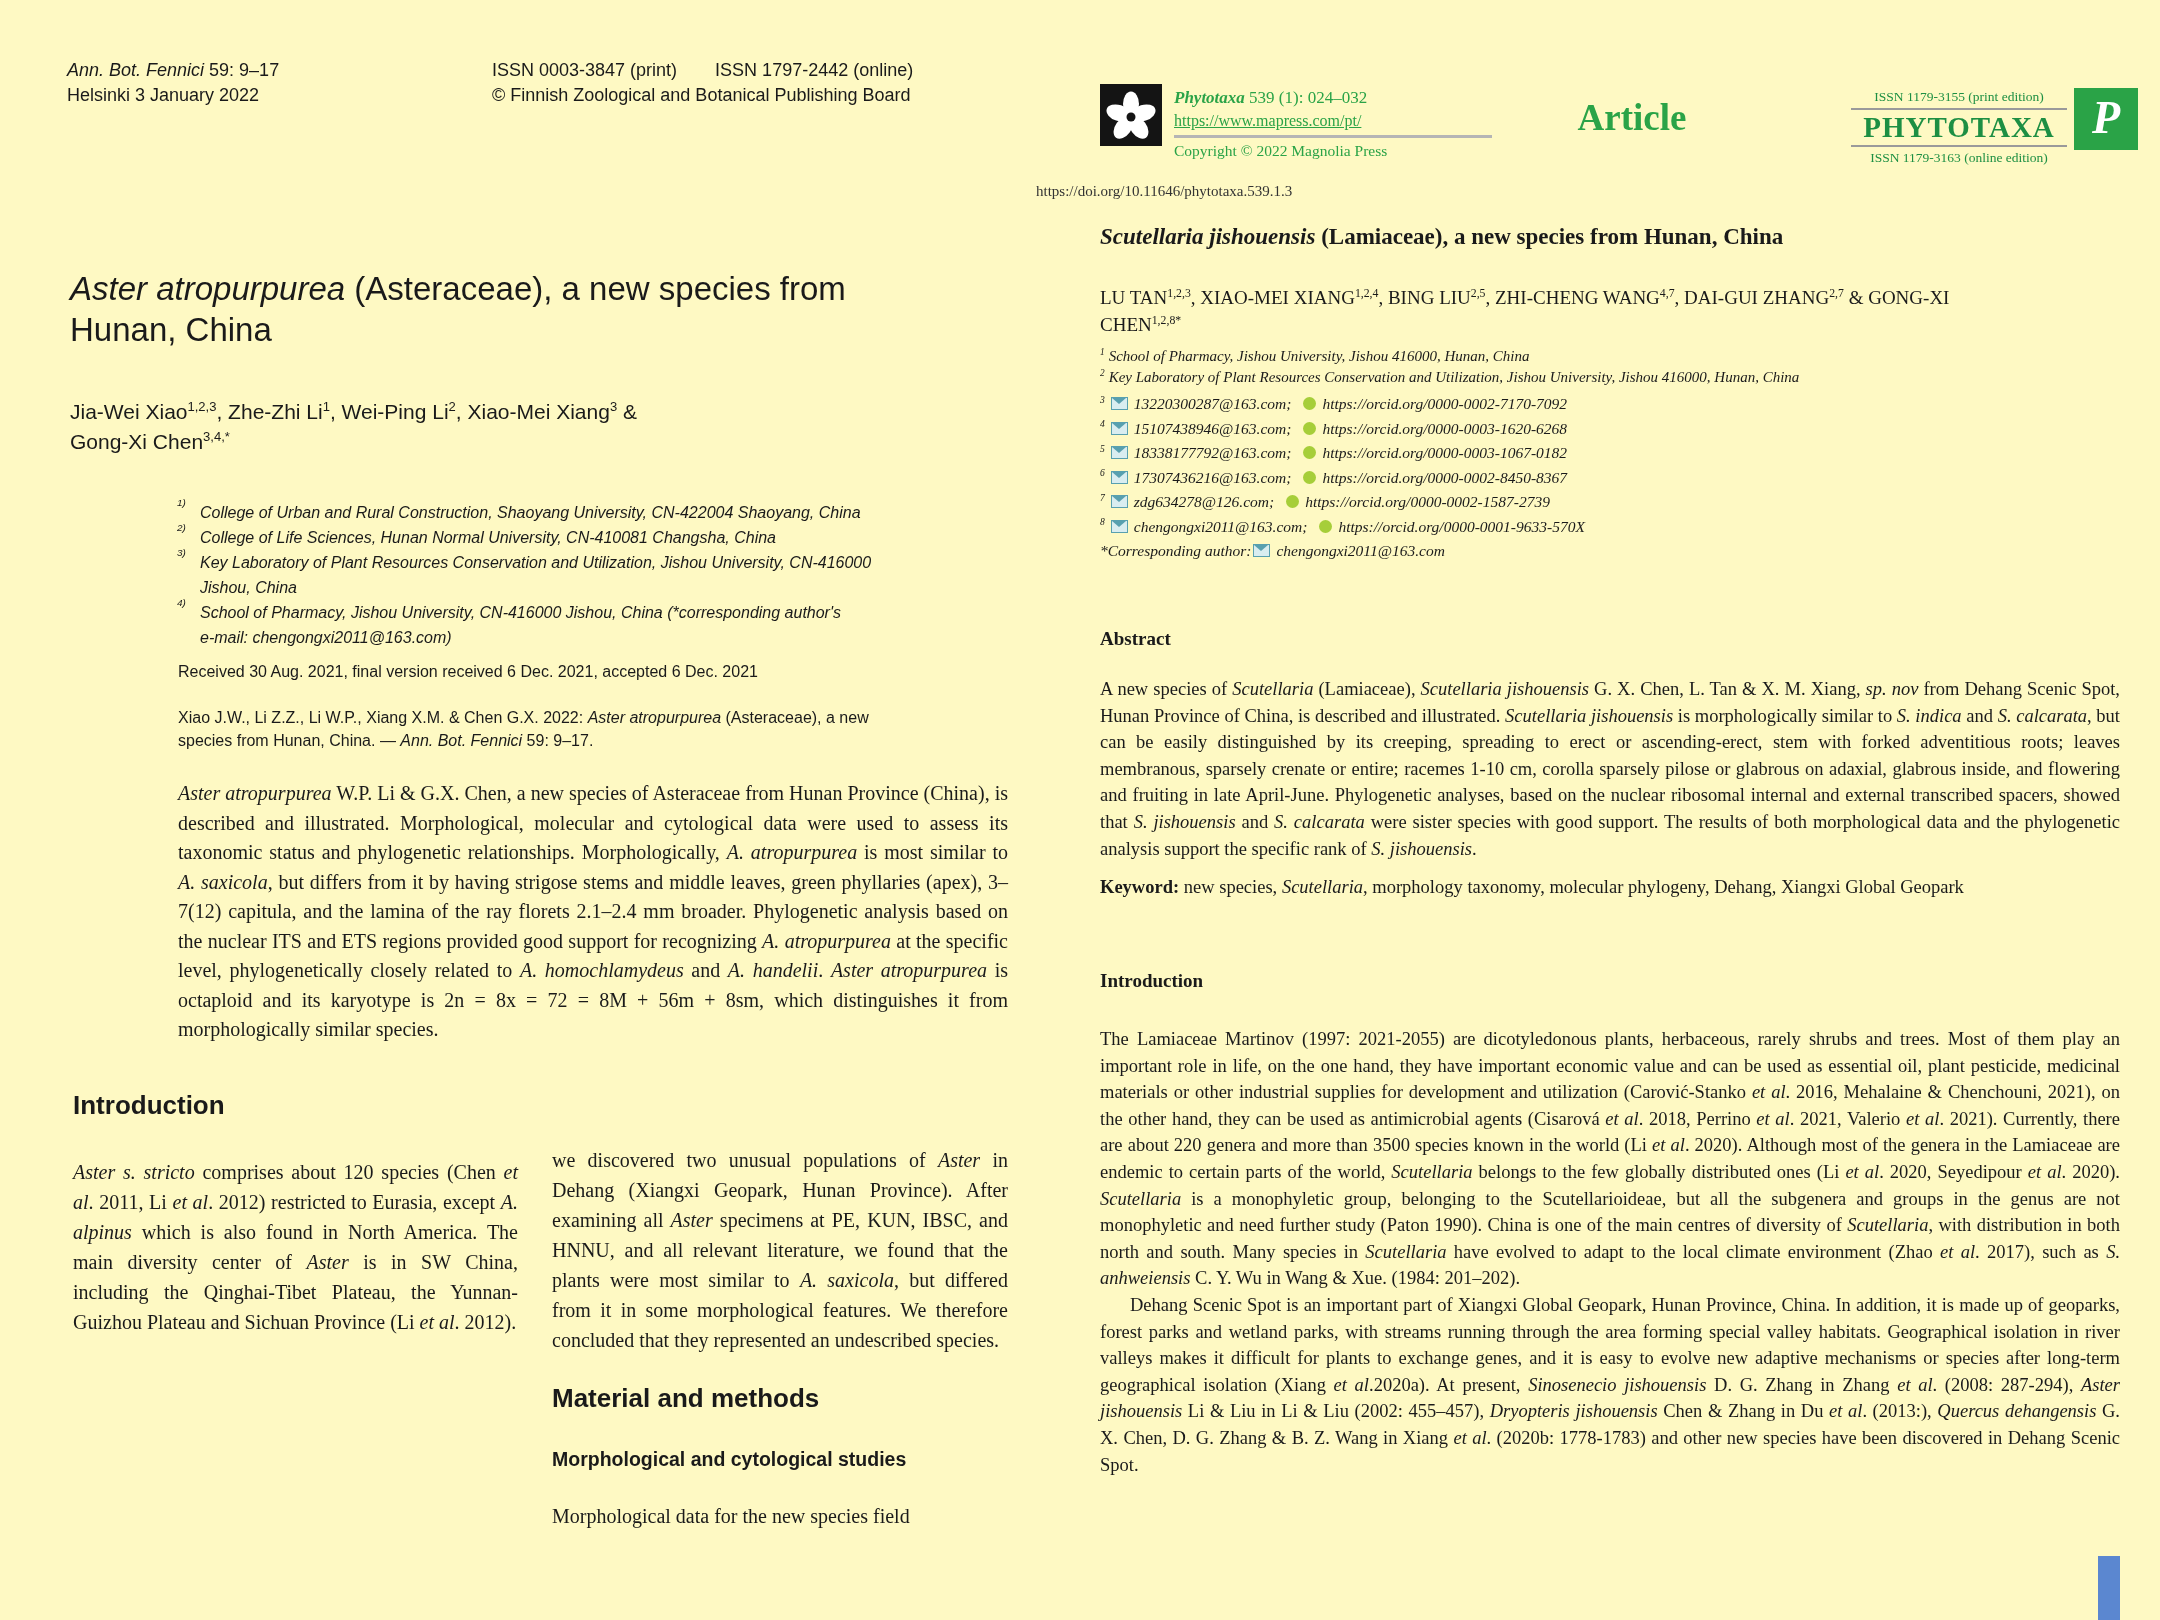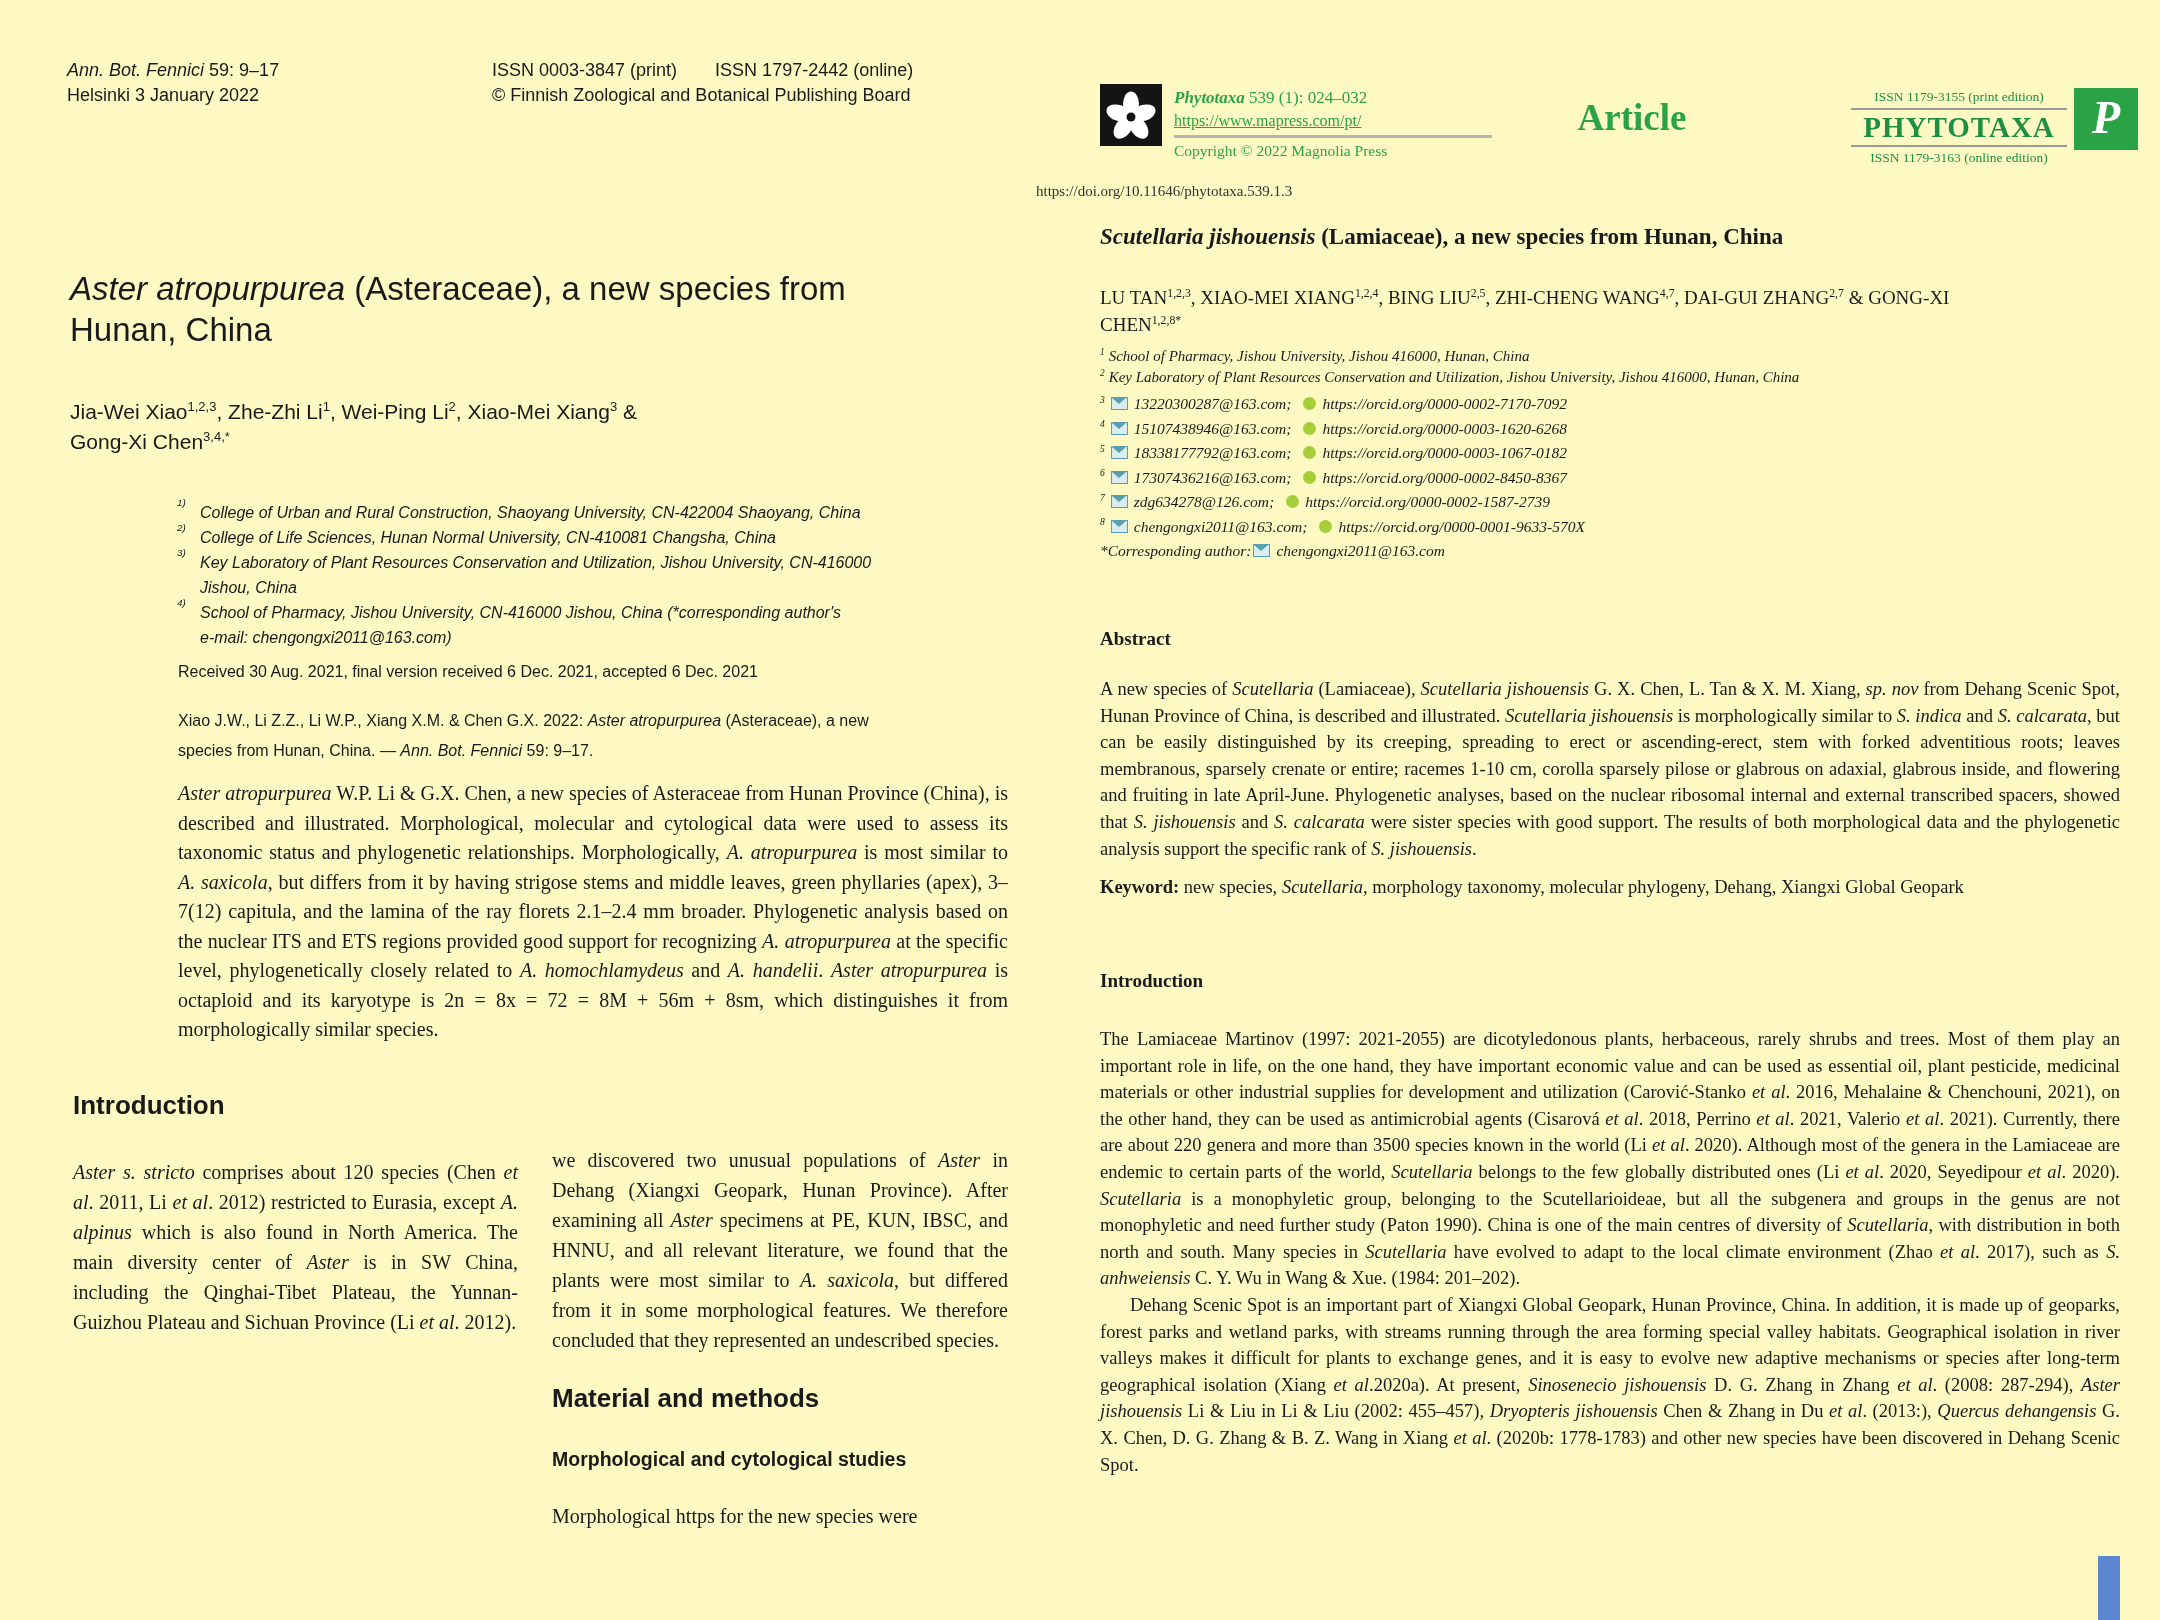--- a/index.html
+++ b/index.html
@@ -12,21 +12,21 @@
   
   .lp-h-left{left:67px;top:58px;font-size:18px;line-height:25px;}
   .lp-h-right{left:492px;top:58px;width:520px;font-size:18px;line-height:25px;}
   .issn-gap{display:inline-block;width:38px;}
   .lp-title{left:70px;top:268px;width:880px;font-size:33px;line-height:41px;font-weight:400;}
   .lp-authors{left:70px;top:397px;width:720px;font-size:21px;line-height:30px;}
   .lp-affils{left:200px;top:500px;width:806px;font-style:italic;font-size:16px;line-height:25px;text-align:justify;}
   .affil{position:relative;}
   .affil sup{position:absolute;left:-23px;top:3px;font-style:italic;}
   .lp-received{left:178px;top:663px;font-size:16px;}
-  .lp-citation{left:178px;top:706px;width:832px;font-size:16px;line-height:30px;}
+  .lp-citation{left:178px;top:706px;width:832px;font-size:16px;line-height:23px;}
   .lp-abstract{left:178px;top:779px;width:830px;font-size:20px;line-height:29.5px;text-align:justify;}
   .lp-col1{left:73px;top:1090px;width:445px;}
   .lp-col2{left:552px;top:1145px;width:456px;}
   .lp-col1 h2,.lp-col2 h2{font-family:"Liberation Sans",sans-serif;font-size:26px;font-weight:700;margin:0 0 36px 0;}
   .lp-col2 h2{margin:28px 0 0 0;}
   .lp-col2 h3{font-family:"Liberation Sans",sans-serif;font-size:19.5px;font-weight:700;margin:34px 0 0 0;}
   .colp{font-size:20px;line-height:30px;text-align:justify;margin:0;}
   .colp.indent{text-indent:28px;}
   .lp-col2 .colp.after{margin-top:30px;}
 
@@ -97,21 +97,21 @@
 
     <div class="abs lp-col1 serif">
       <h2>Introduction</h2>
       <p class="colp"><i>Aster s. stricto</i> comprises about 120 species (Chen <i>et al</i>. 2011, Li <i>et al</i>. 2012) restricted to Eurasia, except <i>A. alpinus</i> which is also found in North America. The main diversity center of <i>Aster</i> is in SW China, including the Qinghai-Tibet Plateau, the Yunnan-Guizhou Plateau and Sichuan Province (Li <i>et al</i>. 2012).</p>
     </div>
 
     <div class="abs lp-col2 serif">
       <p class="colp">we discovered two unusual populations of <i>Aster</i> in Dehang (Xiangxi Geopark, Hunan Province). After examining all <i>Aster</i> specimens at PE, KUN, IBSC, and HNNU, and all relevant literature, we found that the plants were most similar to <i>A. saxicola</i>, but differed from it in some morphological features. We therefore concluded that they represented an undescribed species.</p>
       <h2>Material and methods</h2>
       <h3>Morphological and cytological studies</h3>
-      <p class="colp after">Morphological https for the new species were</p>
+      <p class="colp after">Morphological data for the new species field</p>
     </div>
 
   </div>
 
   <div>
 
     <div class="abs rp-logo">
       <svg width="62" height="62" viewBox="0 0 62 62">
         <rect width="62" height="62" fill="#141414"></rect>
         <g fill="#ffffff" transform="translate(31,33)">

